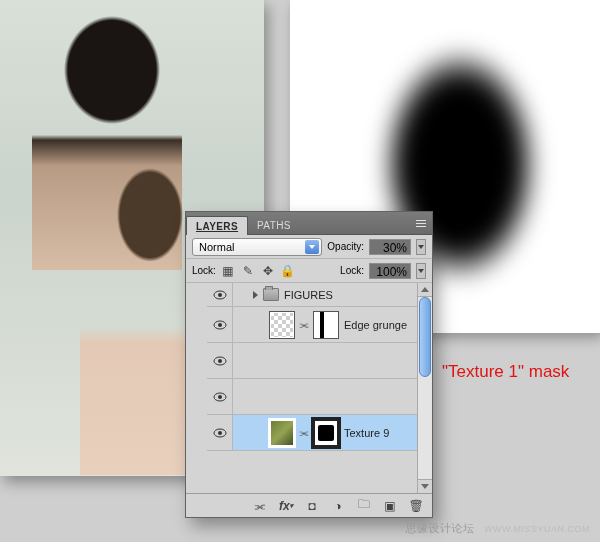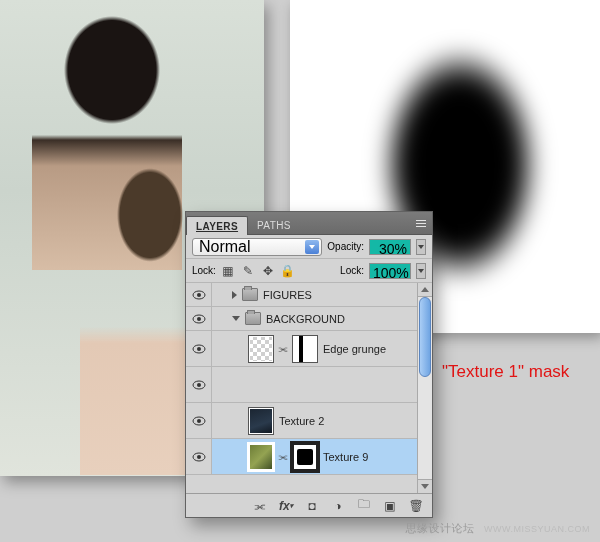--- a/index.html
+++ b/index.html
@@ -91,53 +91,53 @@
     display: flex; align-items: center; height: 24px;
     padding: 0 6px; gap: 5px;
     border-bottom: 1px solid #b7b7b7;
     background: #d4d4d4;
   }
   .select-box {
     flex: 1; height: 18px;
     background: linear-gradient(#fdfdfd,#eaeaea);
     border: 1px solid #8d8d8d; border-radius: 3px;
     display: flex; align-items: center; padding: 0 6px;
-    font-size: 16px; position: relative;
+    font-size: 11px; position: relative;
   }
   .select-caret {
     position: absolute; right: 2px; top: 1px; width: 14px; height: 14px;
     background: linear-gradient(#8fb9ef,#4b80d6);
     border-radius: 2px;
     display: flex; align-items: center; justify-content: center;
   }
   .select-caret::after {
     content: ""; border-left: 3px solid transparent; border-right: 3px solid transparent;
     border-top: 4px solid #fff;
   }
   .field-label { font-size: 10px; }
   .pct-box {
-    width: 42px; height: 16px; background: #14b8a6;
-    border: 1px solid #8d8d8d; font-size: 14px;
+    width: 42px; height: 16px; background: #737373;
+    border: 1px solid #8d8d8d; font-size: 12px;
     text-align: right; padding: 1px 3px;
   }
   .tiny-caret {
     width: 10px; height: 16px; background: #c6c6c6; border: 1px solid #8d8d8d;
     display: flex; align-items: center; justify-content: center;
   }
   .tiny-caret::after { content:""; border-left:3px solid transparent; border-right:3px solid transparent; border-top:4px solid #444; }
 
   .lock-icons { display: flex; gap: 6px; align-items: center; }
   .lock-icons span { width: 14px; height: 14px; display: inline-flex; align-items: center; justify-content: center; font-size: 12px; color: #444; }
 
   .layer-list {
     flex: 1; overflow: hidden; position: relative;
     background: #d4d4d4;
     display: flex;
   }
-  .layer-scroll { flex:1; overflow: hidden; }
+  .layer-scroll { flex:1; overflow: hidden; margin-left: 21px; }
   .scrollbar {
     width: 15px; background: #e4e4e4; border-left: 1px solid #a9a9a9;
     position: relative;
   }
   .scroll-arrow { height: 14px; background: #d4d4d4; border-bottom: 1px solid #a9a9a9; display:flex;align-items:center;justify-content:center; }
   .scroll-arrow.bottom { position:absolute; bottom:0; left:0; right:0; border-top:1px solid #a9a9a9; border-bottom:none;}
   .scroll-arrow::after { content:""; border-left:4px solid transparent; border-right:4px solid transparent; border-bottom:5px solid #6a6a6a;}
   .scroll-arrow.bottom::after { border-bottom:none; border-top:5px solid #6a6a6a;}
   .scroll-thumb { position:absolute; top:14px; left:1px; right:1px; height:80px; background: linear-gradient(90deg,#a9cdf5,#6fa4e2); border:1px solid #5a85c0; border-radius:6px;}
 
@@ -254,33 +254,20 @@
               <circle cx="7" cy="5" r="2" fill="#333"></circle>
             </svg>
         </div>
         <div class="layer-body indent1">
           <span class="disclosure right"></span>
           <span class="folder-ico"></span>
           <span class="layer-name">FIGURES</span>
         </div>
       </div>
 
-      <div class="layer-row group">
-        <div class="eye-cell">
-          <svg viewBox="0 0 14 10">
-              <ellipse cx="7" cy="5" rx="6" ry="4" fill="none" stroke="#333" stroke-width="1"></ellipse>
-              <circle cx="7" cy="5" r="2" fill="#333"></circle>
-            </svg>
-        </div>
-        <div class="layer-body indent1">
-          <span class="disclosure down"></span>
-          <span class="folder-ico"></span>
-          <span class="layer-name">BACKGROUND</span>
-        </div>
-      </div>
 
       <div class="layer-row">
         <div class="eye-cell">
           <svg viewBox="0 0 14 10">
               <ellipse cx="7" cy="5" rx="6" ry="4" fill="none" stroke="#333" stroke-width="1"></ellipse>
               <circle cx="7" cy="5" r="2" fill="#333"></circle>
             </svg>
         </div>
         <div class="layer-body indent2">
           <div class="thumb trans"></div>
@@ -298,24 +285,20 @@
             </svg>
         </div>
       </div>
 
       <div class="layer-row">
         <div class="eye-cell">
           <svg viewBox="0 0 14 10">
               <ellipse cx="7" cy="5" rx="6" ry="4" fill="none" stroke="#333" stroke-width="1"></ellipse>
               <circle cx="7" cy="5" r="2" fill="#333"></circle>
             </svg>
-        </div>
-        <div class="layer-body indent2">
-          <div class="thumb tex2"></div>
-          <span class="layer-name">Texture 2</span>
         </div>
       </div>
 
       <div class="layer-row selected">
         <div class="eye-cell">
           <svg viewBox="0 0 14 10">
               <ellipse cx="7" cy="5" rx="6" ry="4" fill="none" stroke="#333" stroke-width="1"></ellipse>
               <circle cx="7" cy="5" r="2" fill="#333"></circle>
             </svg>
         </div>

